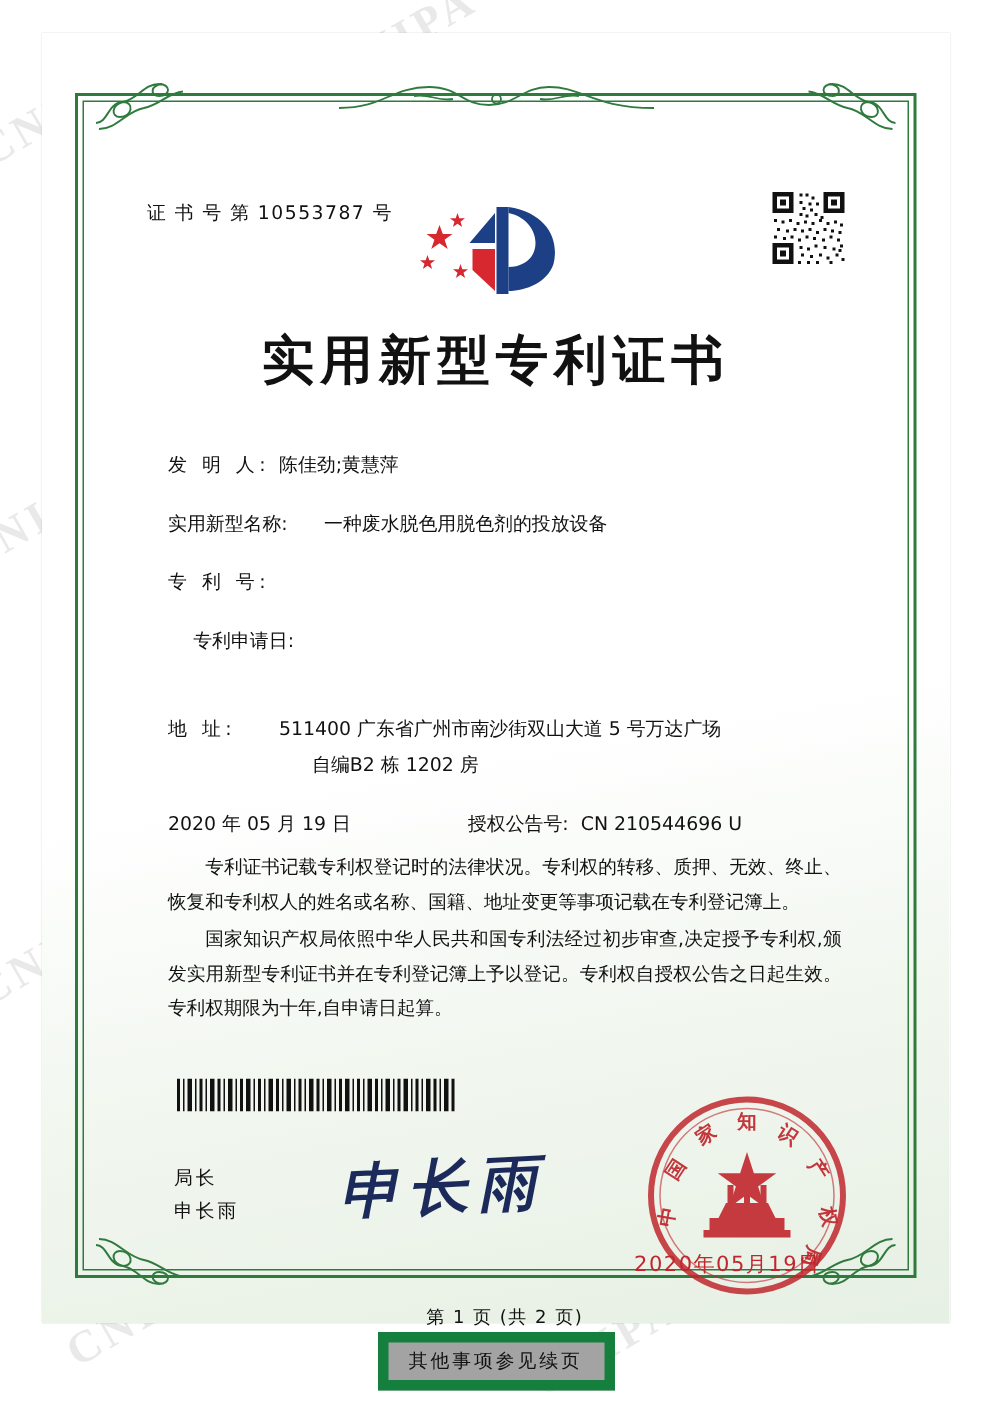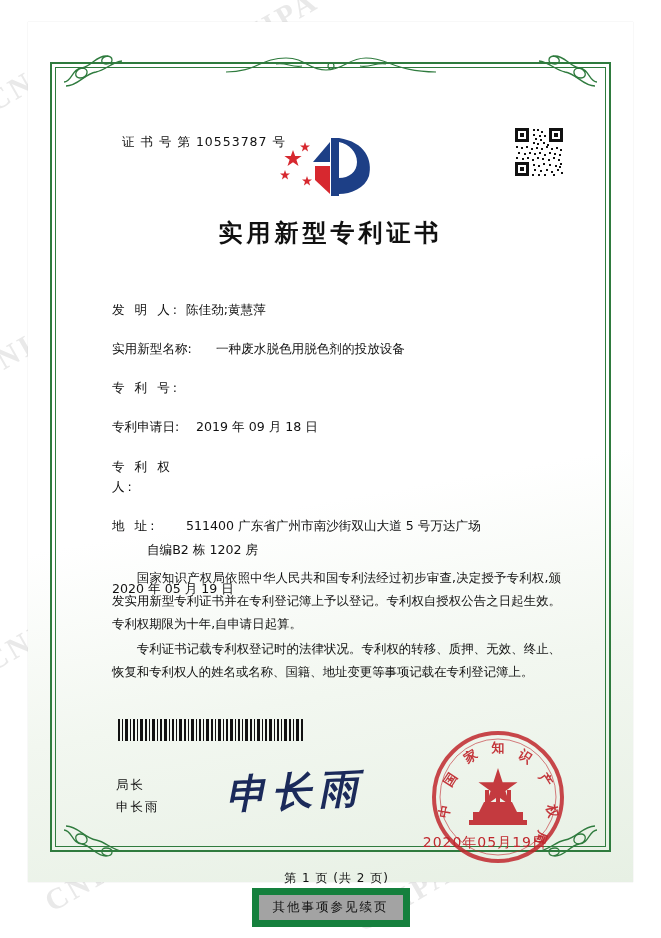--- a/index.html
+++ b/index.html
@@ -64,57 +64,57 @@
   .c-bl{left:34px;bottom:18px;transform:scaleY(-1);}
   .c-br{right:34px;bottom:18px;transform:scale(-1,-1);}
   .ornament-top{
     position:absolute;left:50%;top:30px;transform:translateX(-50%);
     width:230px;height:28px;color:#2f7b3e;z-index:3;
   }
 
   .content{position:absolute;left:0;top:0;right:0;bottom:0;z-index:4;}
 
   .cert-no{
-    position:absolute;left:94px;top:112px;
+    position:absolute;left:70px;top:112px;
     font-size:12.5px;color:#111;letter-spacing:1px;
     font-family:"DejaVu Sans","Liberation Sans",sans-serif;
   }
   .qr{
     position:absolute;right:68px;top:104px;
     width:52px;height:52px;
   }
   .logo{
     position:absolute;left:50%;top:110px;transform:translateX(-50%);
     width:116px;height:70px;
   }
   .main-title{
     position:absolute;left:0;right:0;top:195px;
     text-align:center;
-    font-size:24px;
+    font-size:35px;
     font-weight:bold;
     letter-spacing:4px;
     color:#111;
     font-family:"DejaVu Sans","Liberation Sans",sans-serif;
   }
 
   .fields{
     position:absolute;left:84px;top:278px;right:70px;
     font-size:12.6px;color:#111;line-height:1.6;
   }
   .row{margin-bottom:19px;display:flex;align-items:flex-start;}
   .lbl{
     width:74px;flex:0 0 74px;
     letter-spacing:3px;
   }
   .lbl.tight{letter-spacing:0px;}
   .val{flex:1;}
   .row-two{display:flex;align-items:flex-start;}
   .row-two .grp2{margin-left:78px;display:flex;}
   .row-two .grp2 .lbl{width:auto;flex:0 0 auto;letter-spacing:0;margin-right:8px;}
-  .indent{margin-left:35px;}
+  .indent{margin-left:96px;}
 
   .para{
     position:absolute;left:84px;right:72px;top:545px;
     font-size:12.4px;line-height:1.85;color:#111;
     text-align:justify;
   }
   .para p{margin:0 0 2px 0;text-indent:2em;}
 
   .barcode{
     position:absolute;left:90px;top:697px;
@@ -331,49 +331,49 @@
       <div class="row">
         <div class="lbl tight" style="width:104px;flex:0 0 104px;">实用新型名称:</div>
         <div class="val">一种废水脱色用脱色剂的投放设备</div>
       </div>
 
       <div class="row">
         <div class="lbl">专 利 号:</div>
       </div>
 
       <div class="row">
-        <div class="lbl tight" style="width:84px;flex:0 0 84px;">专利申请日:</div>
-        <div class="val">2019 年 09 月 18 日</div>
+        <div class="lbl tight" style="width:84px;flex:0 0 84px;text-align:right;">专利申请日:</div>
       </div>
 
       <div class="row">
-        <div class="lbl">专 利 权 人:</div>
       </div>
 
       <div class="row" style="margin-bottom:4px;">
         <div class="lbl">地 址:</div>
         <div class="val">511400 广东省广州市南沙街双山大道 5 号万达广场</div>
       </div>
       <div class="row indent" style="margin-bottom:19px;">
         <div class="val">自编B2 栋 1202 房</div>
       </div>
 
       <div class="row-two">
         <div style="display:flex;">
           <div>2020 年 05 月 19 日</div>
         </div>
         <div class="grp2">
+          <div class="lbl tight">授权公告号:</div>
+          <div>CN 210544696 U</div>
         </div>
       </div>
 
     </div>
 
     <div class="para">
+      <p>专利证书记载专利权登记时的法律状况。专利权的转移、质押、无效、终止、恢复和专利权人的姓名或名称、国籍、地址变更等事项记载在专利登记簿上。</p>
       <p>国家知识产权局依照中华人民共和国专利法经过初步审查,决定授予专利权,颁发实用新型专利证书并在专利登记簿上予以登记。专利权自授权公告之日起生效。专利权期限为十年,自申请日起算。</p>
-      <p>专利证书记载专利权登记时的法律状况。专利权的转移、质押、无效、终止、恢复和专利权人的姓名或名称、国籍、地址变更等事项记载在专利登记簿上。</p>
     </div>
 
     <div class="barcode">
       <svg viewBox="0 0 188 22" width="188" height="22">
         <g fill="#111">
           <rect x="0" y="0" width="2" height="22"></rect>
             <rect x="4" y="0" width="1" height="22"></rect>
           <rect x="7" y="0" width="3" height="22"></rect>
             <rect x="12" y="0" width="1" height="22"></rect>
           <rect x="15" y="0" width="2" height="22"></rect>

